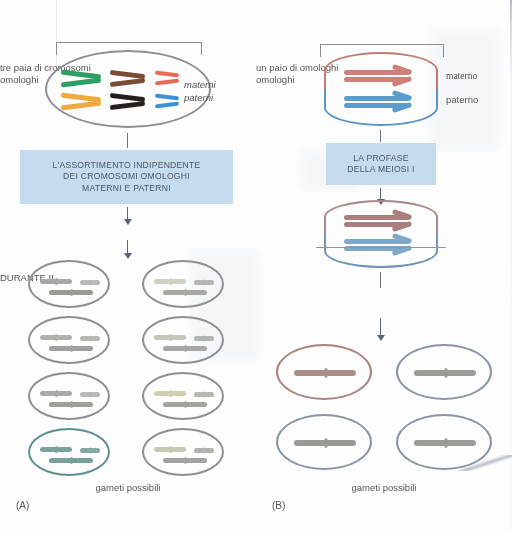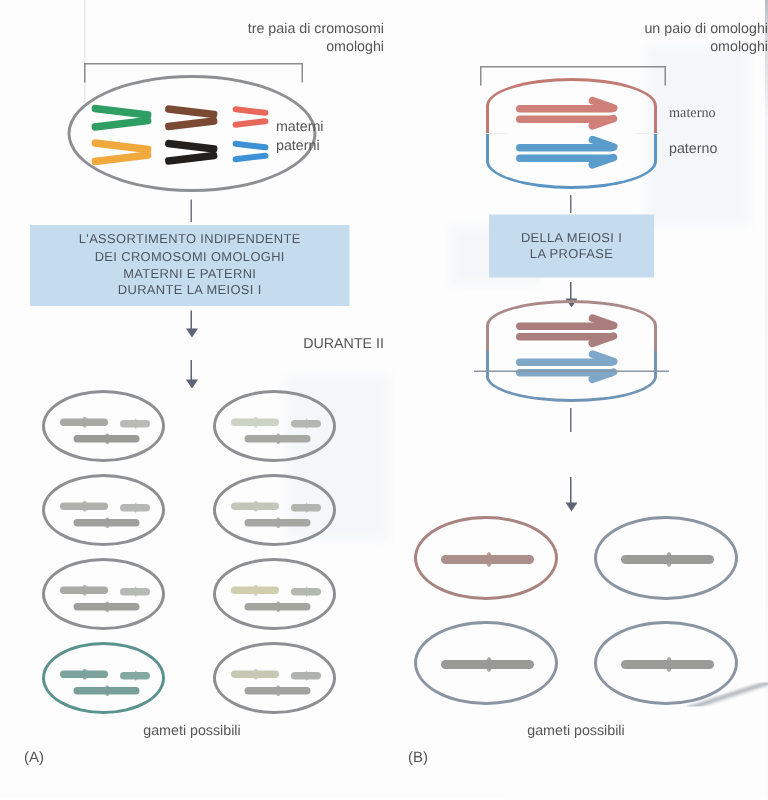--- a/index.html
+++ b/index.html
@@ -12,22 +12,22 @@
   .scan-edge-right{position:absolute;right:0;top:0;width:2px;height:533px;
        background:linear-gradient(to bottom,#b9bec6 0px,#d7dade 26px,#f2f3f5 80px,#fbfbfc 100%);}
   .scan-corner{position:absolute;right:0px;top:455px;width:54px;height:16px;overflow:hidden;}
   .scan-corner:before{content:"";position:absolute;right:-6px;top:8px;width:70px;height:3px;
        background:#9aa2ad;transform:rotate(-18deg);filter:blur(1px);opacity:.75;}
   .smudge{position:absolute;background:#eef2f6;filter:blur(3px);opacity:.55;}
 
   .panel{position:absolute;top:0;width:256px;height:533px;}
   #panelA{left:0;}
   #panelB{left:256px;}
-  .center-text{position:absolute;width:100%;text-align:right;font-size:9.5px;
-       color:#555;line-height:12px;}
+  .center-text{position:absolute;width:100%;text-align:left;font-size:9.5px;
+       color:#555;line-height:12px;margin-top:48px;}
 
   
   .bracket{position:absolute;border:1.1px solid #8c8c8c;border-top-style:solid;
        border-bottom:none;height:12px;}
 
   
   .cell{position:absolute;border-radius:50%;box-sizing:border-box;}
   .cell.gray{border:2.4px solid #8d8f92;}
   .cell.teal{border:2.4px solid #5b9290;}
   .cell.mauve{border:2.2px solid #a9837d;}
@@ -124,32 +124,31 @@
           <i></i>
         </div>
       <div class="chrX" style="left:63px;top:42px;width:35px;height:15px;color:#231f1c;">
           <i></i>
         </div>
       <div class="chrX" style="left:108px;top:43px;width:24px;height:12px;color:#3d92d6;">
           <i></i>
         </div>
     </div>
 
-    <div class="sidelabel" style="left:184px;top:78px;">
+    <div class="sidelabel" style="left:184px;top:78px;font-style:italic;">
       <div>materni</div>
       <div>paterni</div>
     </div>
 
     <div class="vline" style="left:127px;top:133px;height:15px;"></div>
 
     <div class="bluebox" style="left:20px;top:150px;width:213px;height:54px;">
       <span>L'ASSORTIMENTO INDIPENDENTE</span>
       <span>DEI CROMOSOMI OMOLOGHI</span>
       <span>MATERNI E PATERNI</span>
-      <span>DURANTE LA MEIOSI I</span>
     </div>
 
     <div class="arrow" style="left:127px;top:207px;height:13px;"></div>
 
     <div class="center-text" style="top:224px;">
       <span>DURANTE II</span>
     </div>
 
     <div class="arrow" style="left:127px;top:240px;height:14px;"></div>
 
@@ -233,22 +232,22 @@
     <div class="sidelabel" style="left:190px;top:70px;font-family:Liberation Serif, serif;">
       <span>materno</span>
     </div>
     <div class="sidelabel" style="left:190px;top:93px;">
       <span>paterno</span>
     </div>
 
     <div class="vline" style="left:124px;top:130px;height:12px;"></div>
 
     <div class="bluebox" style="left:70px;top:143px;width:110px;height:42px;">
+      <span>LA PROFASE</span>
       <span>DELLA MEIOSI I</span>
-      <span>LA PROFASE</span>
     </div>
 
     <div class="arrow" style="left:124px;top:188px;height:12px;"></div>
 
     <div class="cell split splitdim" style="left:68px;top:200px;width:114px;height:68px;">
       <div class="half top"></div>
       <div class="half bot"></div>
       <div class="chrPair" style="left:20px;top:15px;width:66px;height:12px;color:#a97e7c;">
           <b class="a"></b>
           <b class="b"></b>

